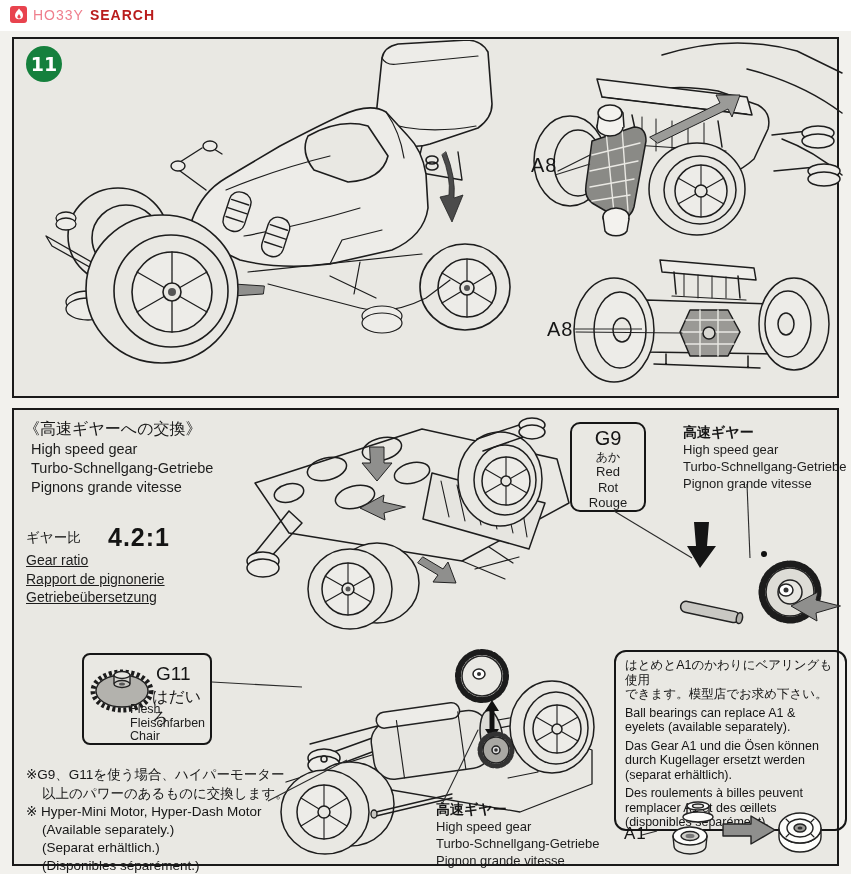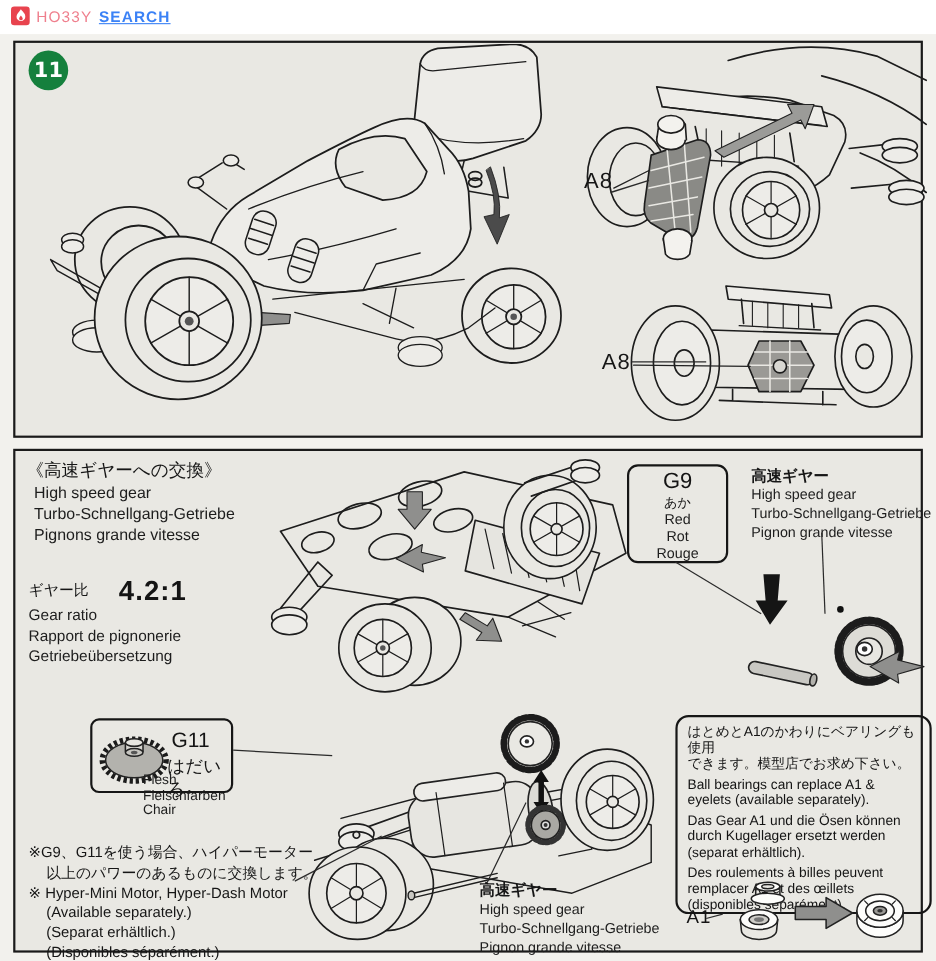--- a/index.html
+++ b/index.html
@@ -2,21 +2,21 @@
 <html><head>
 <meta charset="utf-8">
 <style>
   html,body{margin:0;padding:0;}
   body{font-family:"Liberation Sans","DejaVu Sans",sans-serif;background:#ffffff;}
   #page{position:relative;width:851px;height:874px;background:#f2f1ed;overflow:hidden;}
   #siteHeader{position:absolute;left:0;top:0;width:851px;height:31px;background:#ffffff;}
   .logo{position:absolute;left:10px;top:6px;display:flex;align-items:center;gap:6px;cursor:pointer;}
   .logo-ico{width:17px;height:17px;background:#e8434e;border-radius:3px;display:flex;align-items:center;justify-content:center;}
   .logo-primary{color:#ef7f8d;font-weight:normal;font-size:14px;letter-spacing:1px;}
-  .logo-secondary{color:#3b82f6;font-weight:bold;font-size:14px;letter-spacing:1px;text-decoration:underline;}
+  .logo-secondary{color:#b91c1c;font-weight:bold;font-size:14px;letter-spacing:1px;}
   .panel{position:absolute;left:12px;width:827px;background:#e9e8e3;border:2px solid #1a1a1a;box-sizing:border-box;}
   #panel1{top:37px;height:361px;}
   #panel2{top:408px;height:458px;}
   .abs{position:absolute;}
   .badge{width:36px;height:36px;background:#15803d;border-radius:50%;color:#fff;
          display:flex;align-items:center;justify-content:center;
          font-weight:bold;font-size:19px;font-family:"DejaVu Sans",sans-serif;}
   .partlabel{font-size:20px;color:#161616;letter-spacing:1px;}
   .jp{color:#161616;}
   .lat{color:#1d1d1d;}
@@ -221,21 +221,21 @@
     <div class="abs" style="left:10px;top:8px;">
       <div class="jp title-jp">《高速ギヤーへの交換》</div>
       <div class="lat title-lat">High speed gear</div>
       <div class="lat title-lat">Turbo-Schnellgang-Getriebe</div>
       <div class="lat title-lat">Pignons grande vitesse</div>
     </div>
 
     <div class="abs" style="left:12px;top:118px;width:210px;">
       <span class="jp" style="font-size:13.5px;">ギヤー比</span>
       <span style="font-size:25px;font-weight:bold;color:#141414;position:absolute;left:82px;top:-5px;letter-spacing:1px;text-align:right;">4.2:1</span>
-      <div class="lat" style="font-size:14px;line-height:18.5px;margin-top:4px;">
+      <div class="lat" style="font-size:14px;line-height:18.5px;margin-top:4px;text-decoration:underline;">
         <div>Gear ratio</div>
         <div>Rapport de pignonerie</div>
         <div>Getriebeübersetzung</div>
       </div>
     </div>
 
     <svg class="svg-illo" style="left:213px;top:1px;" width="350" height="231" viewBox="0 0 350 231" fill="none" stroke="#1d1d1d" stroke-width="1.5" stroke-linejoin="round" stroke-linecap="round">
       <g>
         <path d="M28 72 L195 18 L330 48 L342 92 L235 150 L62 122 Z" fill="#e9e8e3"></path>
         <ellipse cx="100" cy="58" rx="20" ry="11" transform="rotate(-14 100 58)"></ellipse>
@@ -270,21 +270,21 @@
         <ellipse cx="305" cy="21" rx="13" ry="7" fill="#edece8"></ellipse>
       </g>
       <g stroke-width="1.2">
         <path d="M235 150 L278 168 M248 158 L292 146 M262 136 L286 152"></path>
       </g>
       <path d="M143 36 h14 v16 h8 l-15 18 -15 -18 h8 z" fill="#8f8f8d" stroke="#222" stroke-width="1"></path>
       <path d="M178 96 l-22 -5 1 -7 -24 13 25 12 -1 -7 21 -6 z" fill="#8f8f8d" stroke="#222" stroke-width="1"></path>
       <path d="M196 146 l20 12 5 -7 8 21 -23 -1 5 -7 -20 -12 z" fill="#8f8f8d" stroke="#222" stroke-width="1"></path>
     </svg>
 
-    <div class="rbox" style="left:556px;top:12px;width:92px;height:90px;text-align:center;padding-top:3px;">
+    <div class="rbox" style="left:556px;top:12px;width:76px;height:90px;text-align:center;padding-top:3px;">
       <div style="font-size:20px;color:#141414;">G9</div>
       <div class="jp" style="font-size:12px;line-height:14px;">あか</div>
       <div class="lat" style="font-size:13px;line-height:15.5px;">Red</div>
       <div class="lat" style="font-size:13px;line-height:15.5px;">Rot</div>
       <div class="lat" style="font-size:13px;line-height:15.5px;">Rouge</div>
     </div>
 
     <div class="abs" style="left:669px;top:13px;">
       <div class="jp cap-jp">高速ギヤー</div>
       <div class="lat cap-lat">High speed gear</div>
@@ -302,21 +302,21 @@
       <g>
         <circle cx="112" cy="72" r="28" stroke="#1c1c1c" stroke-width="7" stroke-dasharray="3.6 3"></circle>
         <circle cx="112" cy="72" r="24" fill="#dddcd6" stroke="#222"></circle>
         <circle cx="112" cy="72" r="12" fill="#e7e6e1" stroke="#222"></circle>
         <ellipse cx="108" cy="70" rx="7" ry="6" fill="#ffffff" stroke="#222"></ellipse>
         <circle cx="108" cy="70" r="2.5" fill="#333" stroke="none"></circle>
       </g>
       <path d="M162 86 l-24 -6 2 -8 -27 14 26 15 -1 -8 24 -7 z" fill="#8f8f8d" stroke="#222" stroke-width="1"></path>
     </svg>
 
-    <div class="rbox" style="left:68px;top:243px;width:130px;height:68px;border-radius:8px;">
+    <div class="rbox" style="left:68px;top:243px;width:130px;height:92px;border-radius:8px;">
       <svg style="position:absolute;left:4px;top:6px;" width="70" height="58" viewBox="0 0 70 58" fill="none" stroke="#222" stroke-width="1.4">
         <ellipse cx="34" cy="30" rx="29" ry="19" stroke="#1c1c1c" stroke-width="5" stroke-dasharray="3 2.6"></ellipse>
         <ellipse cx="34" cy="30" rx="26" ry="16" fill="#b3b2ad"></ellipse>
         <path d="M26 14 h16 v8 h-16 z" fill="#d8d7d2"></path>
         <ellipse cx="34" cy="14" rx="8" ry="3.5" fill="#e6e5e0"></ellipse>
         <ellipse cx="34" cy="23" rx="8" ry="3.5" fill="#c6c5c0"></ellipse>
         <ellipse cx="34" cy="23" rx="3" ry="1.6" fill="#555" stroke="none"></ellipse>
       </svg>
       <div style="position:absolute;left:72px;top:8px;font-size:19px;color:#141414;">G11</div>
       <div class="jp" style="position:absolute;left:68px;top:32px;font-size:16px;">はだいろ</div>

